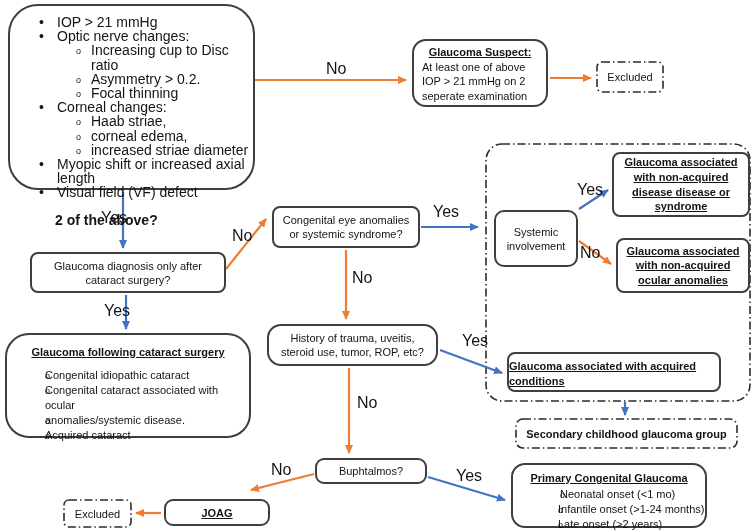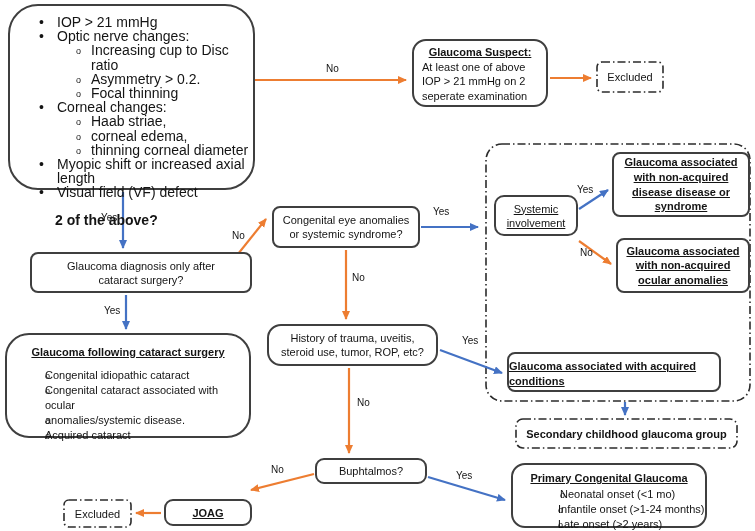--- a/index.html
+++ b/index.html
@@ -20,21 +20,21 @@
   .edge.orange{stroke:var(--orange);}
   .dashrect{fill:none;stroke:var(--dash);stroke-width:1.6;stroke-dasharray:8 3 1.5 3;}
   .box{
     position:absolute;z-index:2;background:#ffffff;border:2px solid var(--border);
     border-radius:8px;font-size:11px;line-height:14px;box-sizing:border-box;
   }
   .center{display:flex;flex-direction:column;align-items:center;justify-content:center;text-align:center;}
   .dashbox{position:absolute;z-index:2;background:transparent;border:none;font-size:11px;box-sizing:border-box;}
   .bu{font-weight:bold;text-decoration:underline;}
   .b{font-weight:bold;}
-  .lbl{position:absolute;z-index:3;font-size:10px;line-height:12px;text-align:center;}
+  .lbl{position:absolute;z-index:3;font-size:16px;line-height:12px;text-align:center;}
   
   .c-line{position:relative;padding-left:47px;font-size:14px;line-height:14.2px;}
   .c-line::before{content:"\2022";position:absolute;left:29px;top:0;}
   .c-line.l2{padding-left:81px;}
   .c-line.l2::before{content:"o";left:66px;font-size:9px;top:1px;}
   .c-question{margin-top:13px;padding-left:45px;font-weight:bold;font-size:14px;}
   
   .o-line{position:relative;font-size:11px;}
   .o-line::before{content:"o";position:absolute;font-size:9px;top:1px;}
 </style>
@@ -77,48 +77,48 @@
 
   <div class="box" style="left:8px;top:4px;width:247px;height:186px;border-radius:30px;padding-top:9px;">
     <div class="c-line l1">IOP &gt; 21 mmHg</div>
     <div class="c-line l1">Optic nerve changes:</div>
     <div class="c-line l2">Increasing cup to Disc ratio</div>
     <div class="c-line l2">Asymmetry &gt; 0.2.</div>
     <div class="c-line l2">Focal thinning</div>
     <div class="c-line l1">Corneal changes:</div>
     <div class="c-line l2">Haab striae,</div>
     <div class="c-line l2">corneal edema,</div>
-    <div class="c-line l2">thinning corneal diameter</div>
+    <div class="c-line l2">increased striae diameter</div>
     <div class="c-line l1">Myopic shift or increased axial length</div>
     <div class="c-line l1">Visual field (VF) defect</div>
     <div class="c-question">2 of the above?</div>
   </div>
 
   <div class="box" style="left:412px;top:39px;width:136px;height:68px;border-width:2.4px;border-radius:14px;padding:4px 0 0 8px;line-height:14.5px;">
     <div class="bu" style="text-align:center;padding-right:8px;">Glaucoma Suspect:</div>
     <div>At least one of above</div>
     <div>IOP &gt; 21 mmHg on 2</div>
     <div>seperate examination</div>
   </div>
 
   <div class="dashbox center" style="left:597px;top:62px;width:66px;height:30px;">
     <span>Excluded</span>
   </div>
 
-  <div class="box center" style="left:30px;top:252px;width:222px;height:41px;">
+  <div class="box center" style="left:30px;top:252px;width:196px;height:41px;">
     <div>Glaucoma diagnosis only after</div>
     <div>cataract surgery?</div>
   </div>
 
   <div class="box center" style="left:272px;top:206px;width:148px;height:42px;">
     <div>Congenital eye anomalies</div>
     <div>or systemic syndrome?</div>
   </div>
 
-  <div class="box center" style="left:494px;top:195px;width:84px;height:41px;border-radius:10px;text-decoration:underline;">
+  <div class="box center" style="left:494px;top:210px;width:84px;height:57px;border-radius:10px;">
     <div>Systemic</div>
     <div>involvement</div>
   </div>
 
   <div class="box center bu" style="left:612px;top:152px;width:138px;height:65px;line-height:14.6px;">
     <div>Glaucoma associated</div>
     <div>with non-acquired</div>
     <div>disease disease or</div>
     <div>syndrome</div>
   </div>
@@ -148,21 +148,21 @@
     <div class="o-line" style="padding-left:38px;line-height:15px;">Congenital idiopathic cataract</div>
     <div class="o-line" style="padding-left:38px;line-height:15px;">Congenital cataract associated with ocular</div>
     <div class="o-line" style="padding-left:38px;line-height:15px;">anomalies/systemic disease.</div>
     <div class="o-line" style="padding-left:38px;line-height:15px;">Acquired cataract</div>
   </div>
 
   <div class="box center" style="left:315px;top:458px;width:112px;height:26px;border-radius:9px;">
     <span>Buphtalmos?</span>
   </div>
 
-  <div class="box center bu" style="left:164px;top:499px;width:88px;height:27px;border-radius:9px;">
+  <div class="box center bu" style="left:164px;top:499px;width:106px;height:27px;border-radius:9px;">
     <span>JOAG</span>
   </div>
 
   <div class="dashbox center" style="left:64px;top:500px;width:67px;height:27px;">
     <span>Excluded</span>
   </div>
 
   <div class="box" style="left:511px;top:463px;width:196px;height:65px;border-radius:14px;padding-top:6px;">
     <div class="bu" style="text-align:center;margin-bottom:2px;">Primary Congenital Glaucoma</div>
     <div class="o-line" style="padding-left:47px;line-height:15px;">Neonatal onset (&lt;1 mo)</div>

